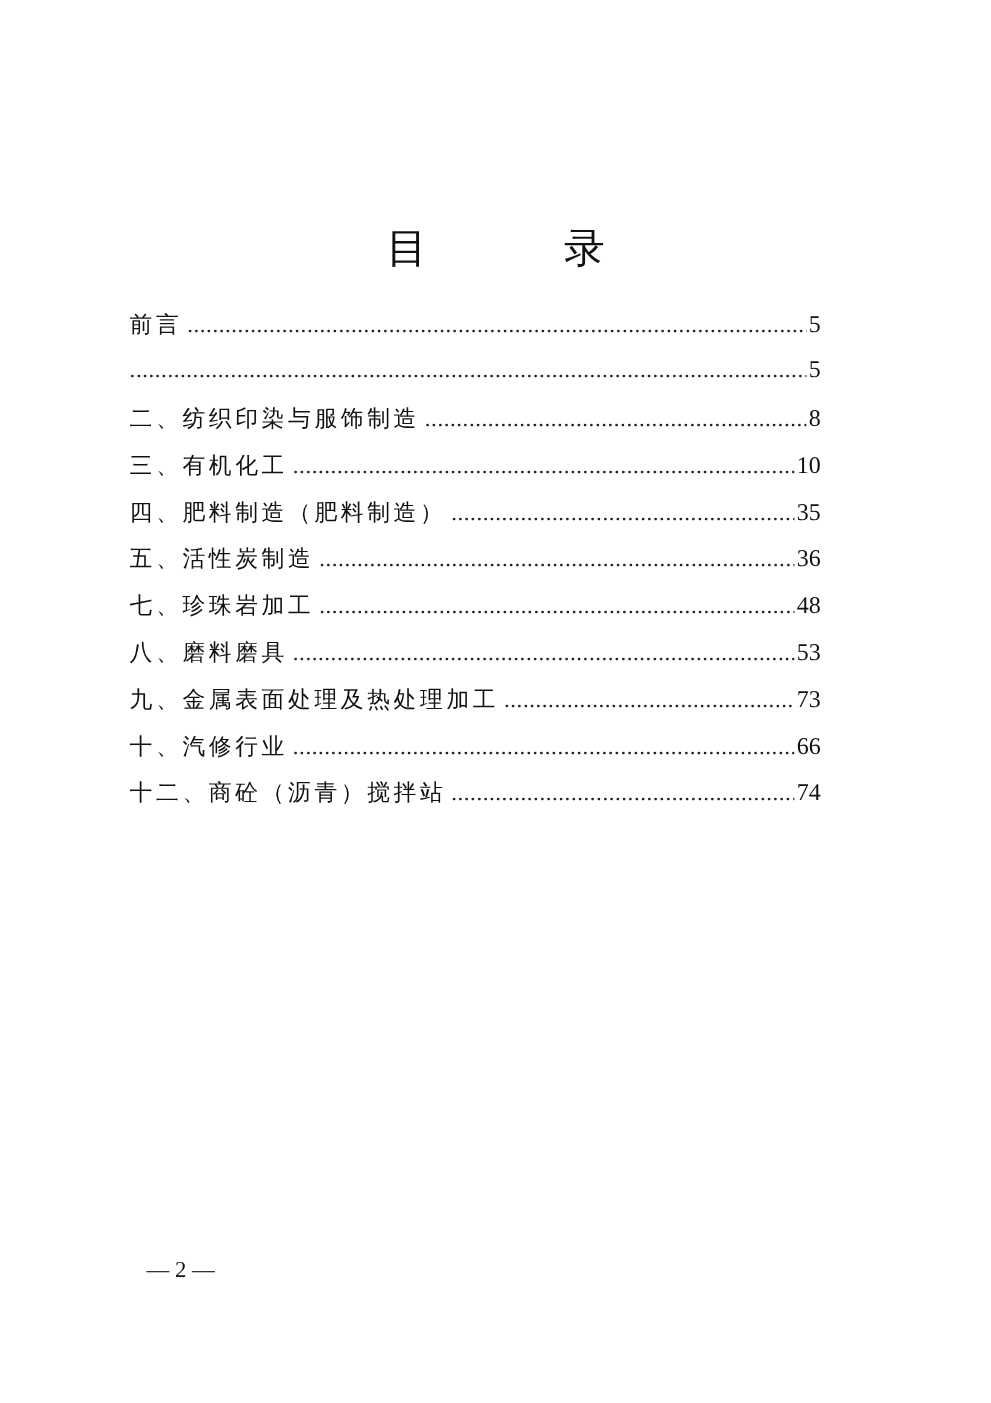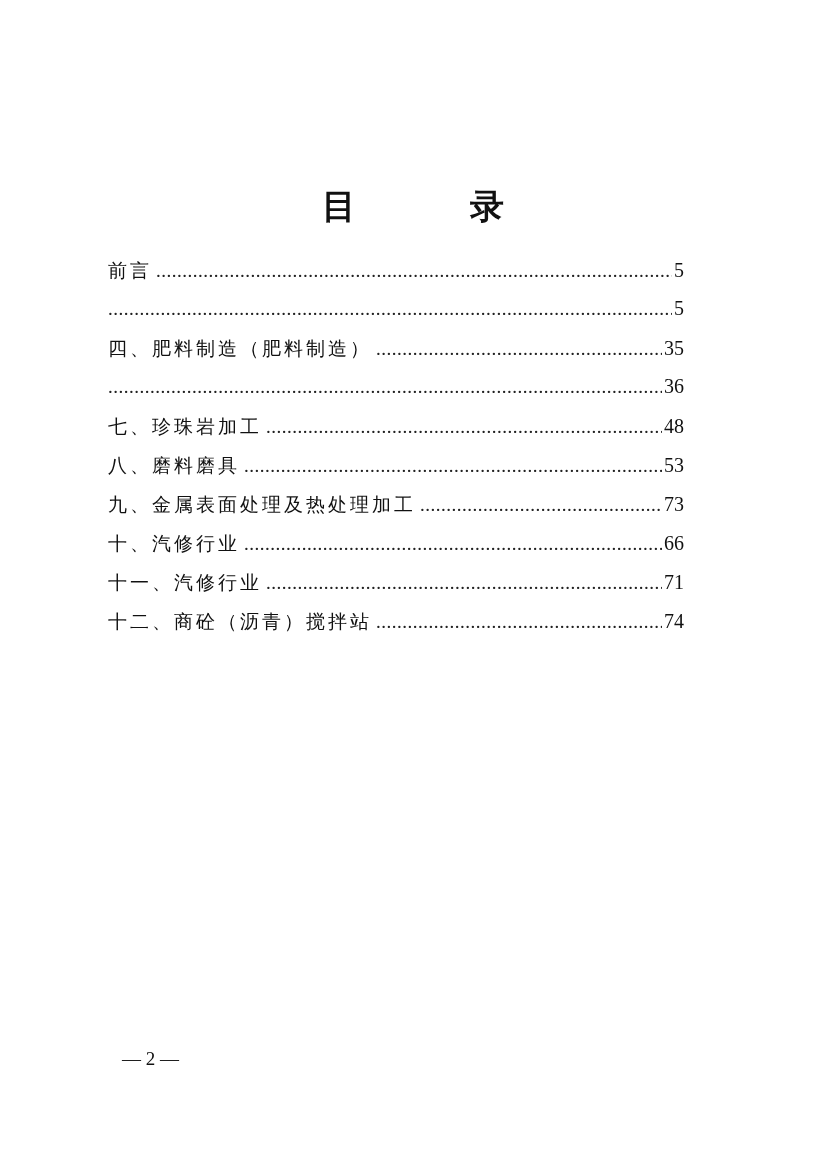--- a/index.html
+++ b/index.html
@@ -1,19 +1,19 @@
 <!DOCTYPE html>
 <html><head>
 <meta charset="utf-8">
 <style>
   html, body { margin:0; padding:0; background:#ffffff; }
   body { width:826px; height:1169px; position:relative; overflow:hidden;
          font-family: "DejaVu Serif", "Liberation Serif", serif; color:#111; }
   .title { position:absolute; top:184px; left:0; width:826px; text-align:center;
-           font-size:34px; font-weight:bold; letter-spacing:40px; text-indent:40px;
+           font-size:34px; font-weight:normal; letter-spacing:40px; text-indent:40px;
            font-family: "DejaVu Serif", serif; }
   .toc { position:absolute; top:258px; left:108px; width:576px; }
   .row { display:flex; align-items:baseline; height:39px; font-size:19px;text-align:right; }
   .label { white-space:nowrap; letter-spacing:3px; padding-right:4px; }
   .dots { flex:1; overflow:hidden; white-space:nowrap; font-family:"Liberation Serif", serif;
           letter-spacing:0.5px; color:#222; }
   .dots::before { content:"................................................................................................................................................................................................................"; }
   .page { white-space:nowrap; font-family:"Liberation Serif", serif; font-size:20px; padding-left:2px; }
   .footer { position:absolute; top:1048px; left:122px; font-size:19px;
             font-family:"Liberation Serif", serif; white-space:nowrap; }
@@ -27,25 +27,36 @@
   <div class="row">
       <span class="label">前言</span>
       <span class="dots"></span>
       <span class="page">5</span>
     </div>
   <div class="row">
       <span class="dots"></span>
       <span class="page">5</span>
     </div>
   <div class="row">
+      <span class="label">二、纺织印染与服饰制造</span>
+      <span class="dots"></span>
+      <span class="page">8</span>
+    </div>
+  <div class="row">
+      <span class="label">三、有机化工</span>
+      <span class="dots"></span>
+      <span class="page">10</span>
+    </div>
+  <div class="row">
       <span class="label">四、肥料制造（肥料制造）</span>
       <span class="dots"></span>
       <span class="page">35</span>
     </div>
   <div class="row">
+      <span class="label">五、活性炭制造</span>
       <span class="dots"></span>
       <span class="page">36</span>
     </div>
   <div class="row">
       <span class="label">七、珍珠岩加工</span>
       <span class="dots"></span>
       <span class="page">48</span>
     </div>
   <div class="row">
       <span class="label">八、磨料磨具</span>
@@ -56,24 +67,19 @@
       <span class="label">九、金属表面处理及热处理加工</span>
       <span class="dots"></span>
       <span class="page">73</span>
     </div>
   <div class="row">
       <span class="label">十、汽修行业</span>
       <span class="dots"></span>
       <span class="page">66</span>
     </div>
   <div class="row">
-      <span class="label">十一、汽修行业</span>
-      <span class="dots"></span>
-      <span class="page">71</span>
-    </div>
-  <div class="row">
       <span class="label">十二、商砼（沥青）搅拌站</span>
       <span class="dots"></span>
       <span class="page">74</span>
     </div>
 </div>
 
 <div class="footer">— 2 —</div>
 
 </body></html>

